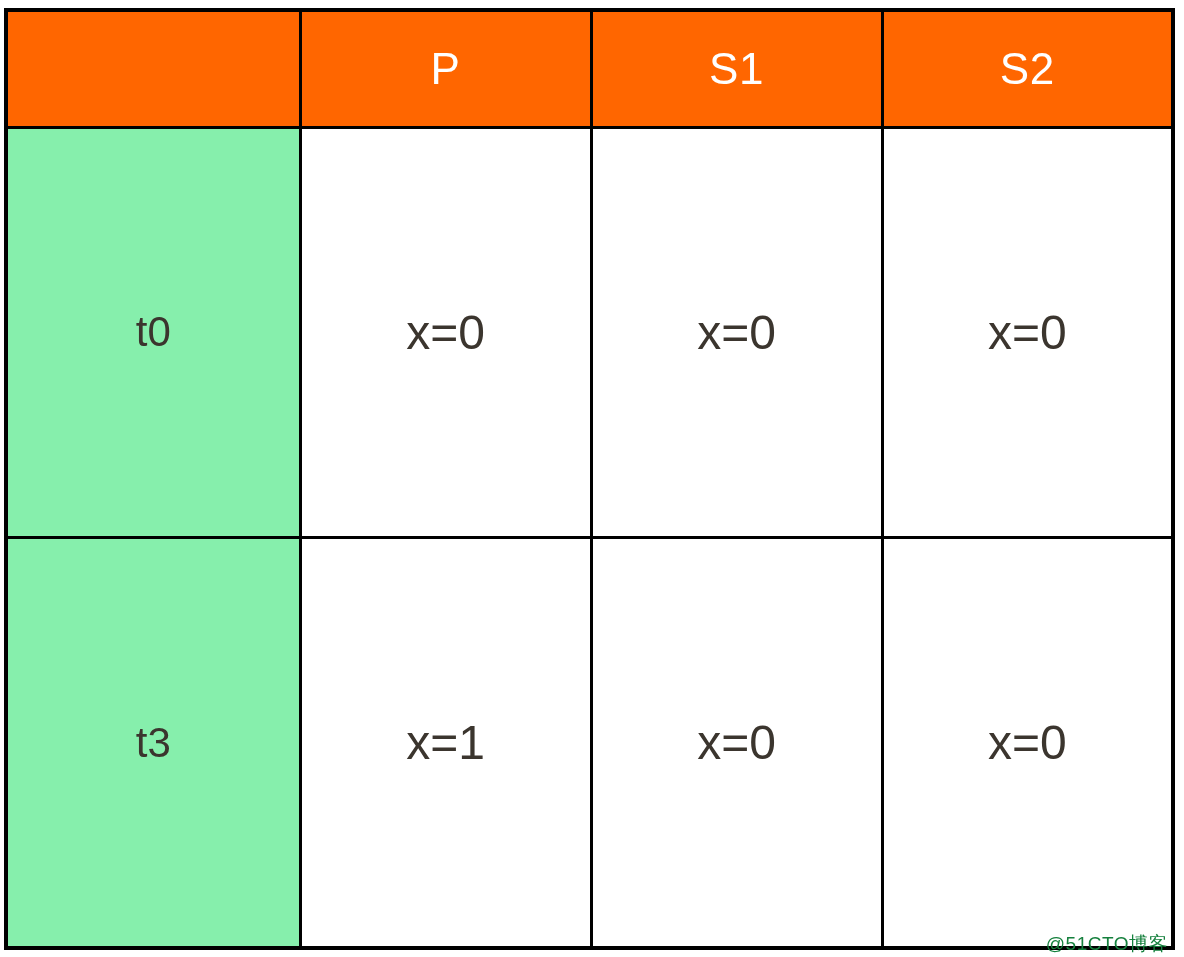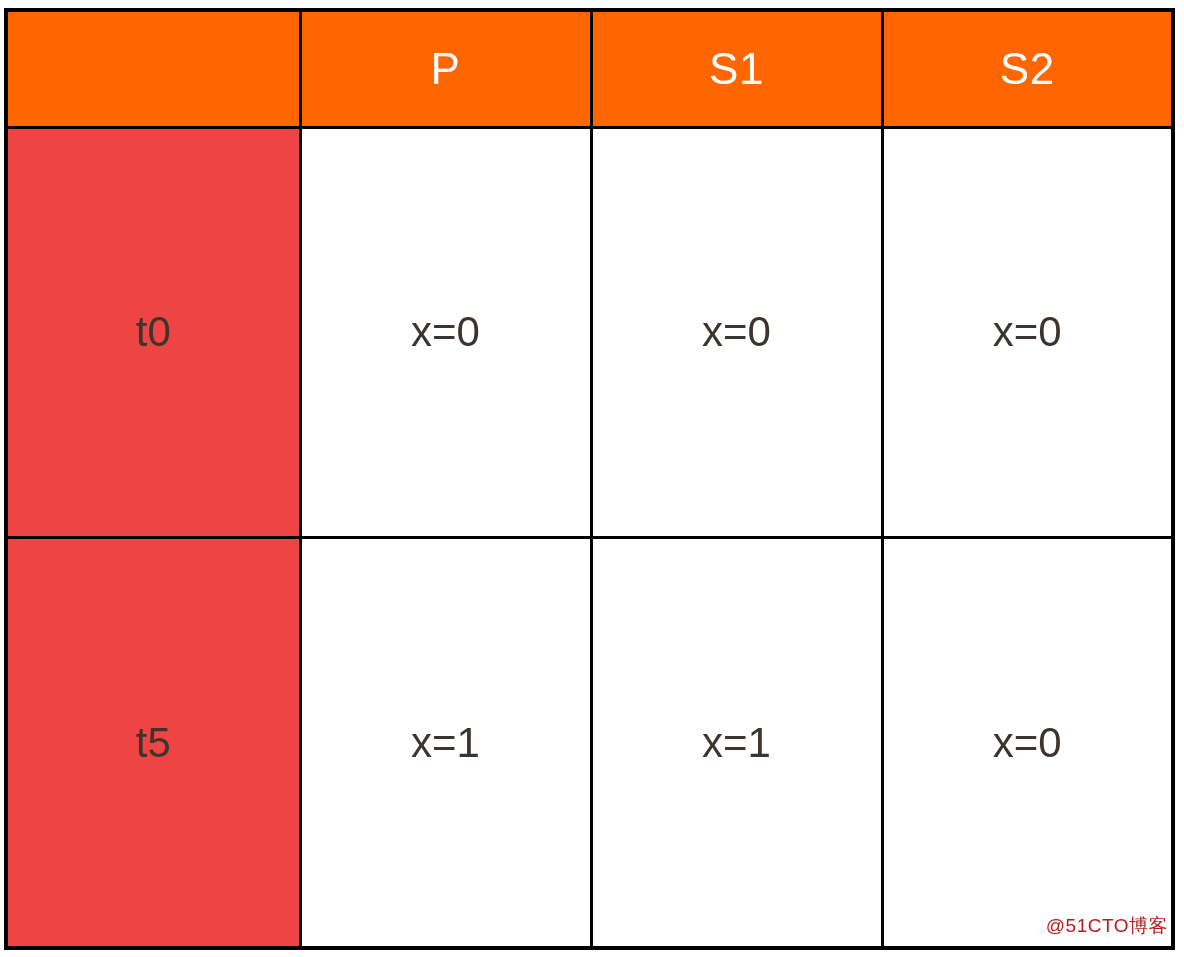--- a/index.html
+++ b/index.html
@@ -63,40 +63,40 @@
   }
 
   th.header-corner {
     background: #ff6600;
   }
 
   
   tr.data-row { height: 117px; }
 
   td.time-cell {
-    background: #ef4444;
+    background: #86efac;
     color: #3b352e;
     font-size: 42px;
     font-weight: normal;
   }
 
   td.value-cell {
     background: #ffffff;
     color: #3b352e;
-    font-size: 42px;
+    font-size: 48px;
     font-weight: normal;
   }
 
   
   .watermark {
     position: absolute;
     right: 16px;
-    bottom: 18px;
+    bottom: 0;
     font-size: 19px;
-    color: #b91c1c;
+    color: #15803d;
     letter-spacing: 0.5px;
     white-space: nowrap;
     pointer-events: none;
     user-select: none;
   }
 </style>
 </head>
 <body>
 
 <div class="page">
@@ -118,23 +118,23 @@
         </tr>
       </thead>
       <tbody>
         <tr class="data-row">
           <td class="time-cell">t0</td>
           <td class="value-cell">x=0</td>
           <td class="value-cell">x=0</td>
           <td class="value-cell">x=0</td>
         </tr>
         <tr class="data-row">
-          <td class="time-cell">t5</td>
+          <td class="time-cell">t3</td>
           <td class="value-cell">x=1</td>
-          <td class="value-cell">x=1</td>
+          <td class="value-cell">x=0</td>
           <td class="value-cell">x=0</td>
         </tr>
       </tbody>
     </table>
   </div>
 
   <div class="watermark">@51CTO博客</div>
 
 </div>
 

